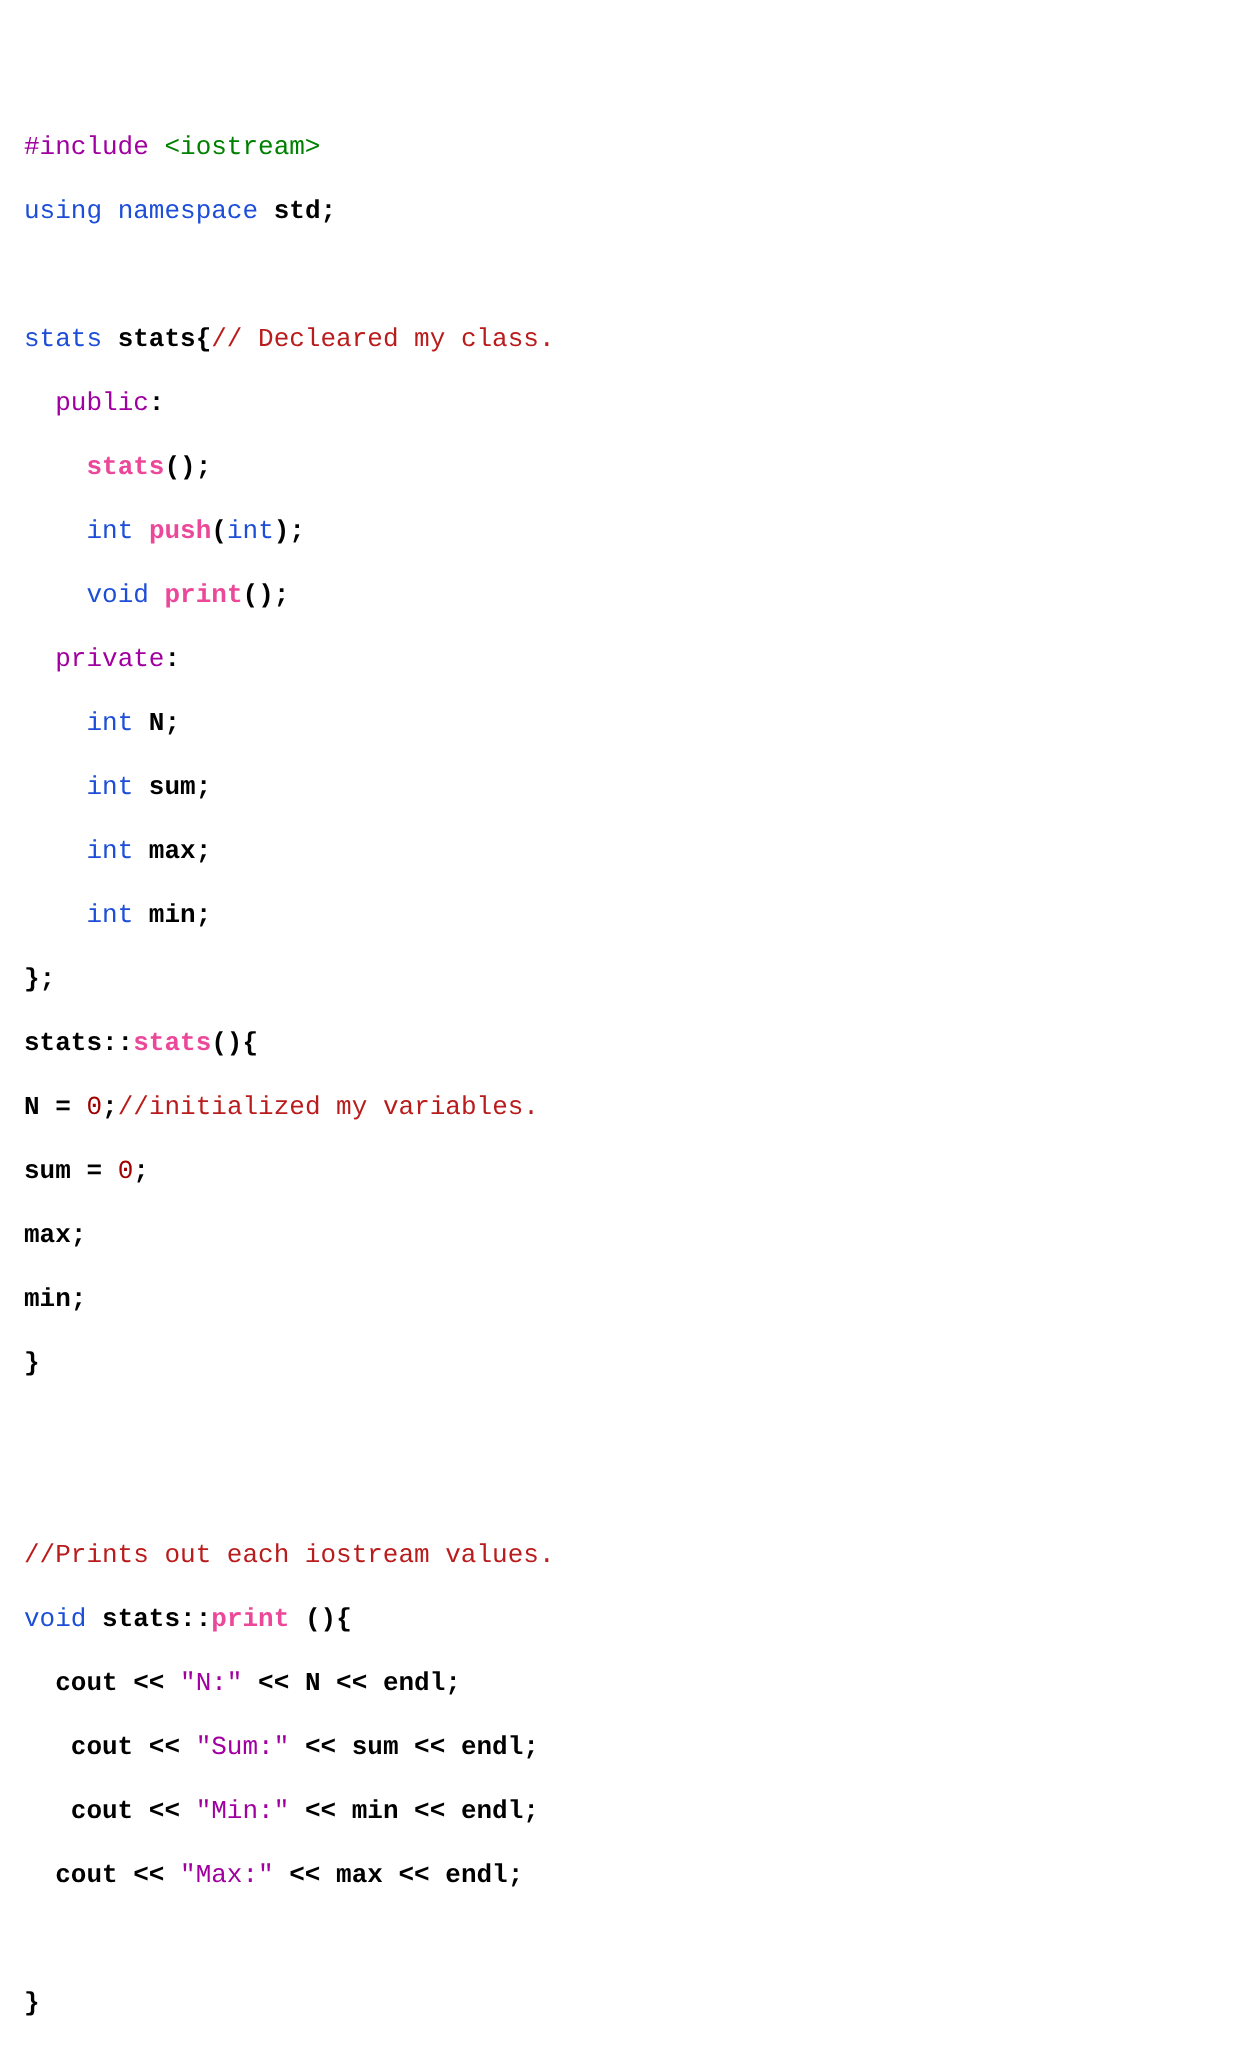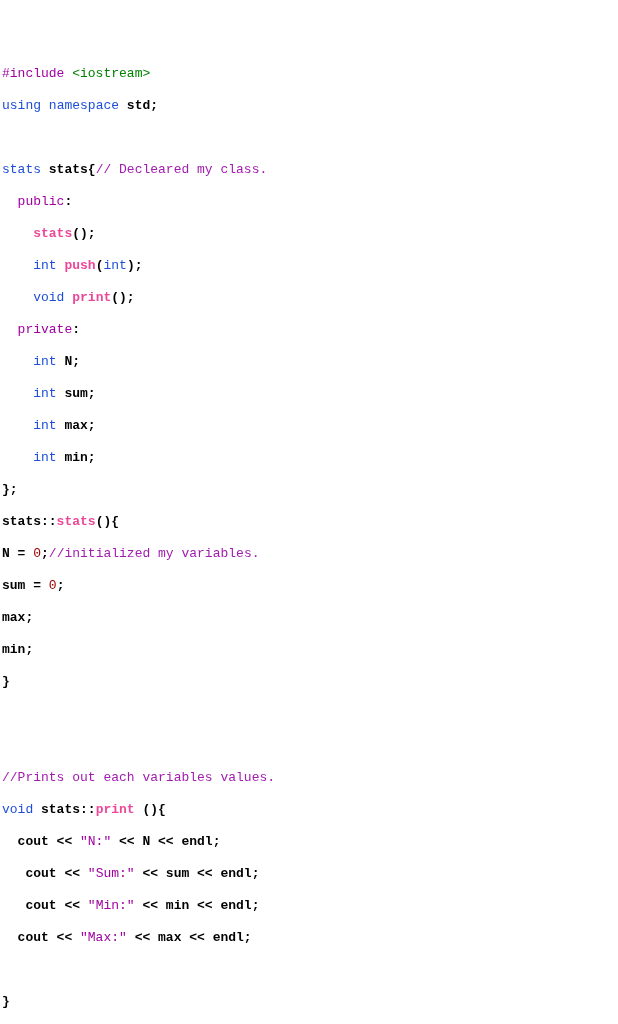--- a/index.html
+++ b/index.html
@@ -7,30 +7,30 @@
     padding: 2px;
     background: #fff;
     font-family: Consolas, 'Courier New', monospace;
     font-size: 13px;
     line-height: 16px;
     white-space: pre;
     color: #000;
     width: 614px;
     overflow: hidden;
   }
-  .line { display: block; }
+  .line { display: block; margin-left: 10px; }
   .pp   { color: #a000a0; }      
   .inc  { color: #008000; }      
   .kw   { color: #1d4ed8; }      
   .mod  { color: #a000a0; }      
   .id   { color: #000000; font-weight: bold; }      
   .fn   { color: #ec4899; font-weight: bold; }   
   .num  { color: #a00000; }      
   .str  { color: #a000a0; }      
-  .cm   { color: #a21caf; } 
+  .cm   { color: #b91c1c; } 
 </style>
 </head>
 <body>
 
 
 
 <div id="code"><span class="line"><span class="pp">#include </span><span class="inc">&lt;iostream&gt;</span></span>
 <span class="line"><span class="kw">using</span><span class="id"> </span><span class="kw">namespace</span><span class="id"> std;</span></span>
 <span class="line">&nbsp;</span>
 <span class="line"><span class="kw">stats</span><span class="id"> stats{</span><span class="cm">// Decleared my class.</span></span>
@@ -45,21 +45,21 @@
 <span class="line"><span class="id">    </span><span class="kw">int</span><span class="id"> min;</span></span>
 <span class="line"><span class="id">};</span></span>
 <span class="line"><span class="id">stats::</span><span class="fn">stats</span><span class="id">(){</span></span>
 <span class="line"><span class="id">N = </span><span class="num">0</span><span class="id">;</span><span class="cm">//initialized my variables.</span></span>
 <span class="line"><span class="id">sum = </span><span class="num">0</span><span class="id">;</span></span>
 <span class="line"><span class="id">max;</span></span>
 <span class="line"><span class="id">min;</span></span>
 <span class="line"><span class="id">}</span></span>
 <span class="line">&nbsp;</span>
 <span class="line">&nbsp;</span>
-<span class="line"><span class="cm">//Prints out each variables values.</span></span>
+<span class="line"><span class="cm">//Prints out each iostream values.</span></span>
 <span class="line"><span class="kw">void</span><span class="id"> stats::</span><span class="fn">print</span><span> </span><span class="id">(){</span></span>
 <span class="line"><span class="id">  cout &lt;&lt; </span><span class="str">"N:"</span><span class="id"> &lt;&lt; N &lt;&lt; endl;</span></span>
 <span class="line"><span class="id">   cout &lt;&lt; </span><span class="str">"Sum:"</span><span class="id"> &lt;&lt; sum &lt;&lt; endl;</span></span>
 <span class="line"><span class="id">   cout &lt;&lt; </span><span class="str">"Min:"</span><span class="id"> &lt;&lt; min &lt;&lt; endl;</span></span>
 <span class="line"><span class="id">  cout &lt;&lt; </span><span class="str">"Max:"</span><span class="id"> &lt;&lt; max &lt;&lt; endl;</span></span>
 <span class="line">&nbsp;</span>
 <span class="line"><span class="id">}</span></span>
 
 
 

